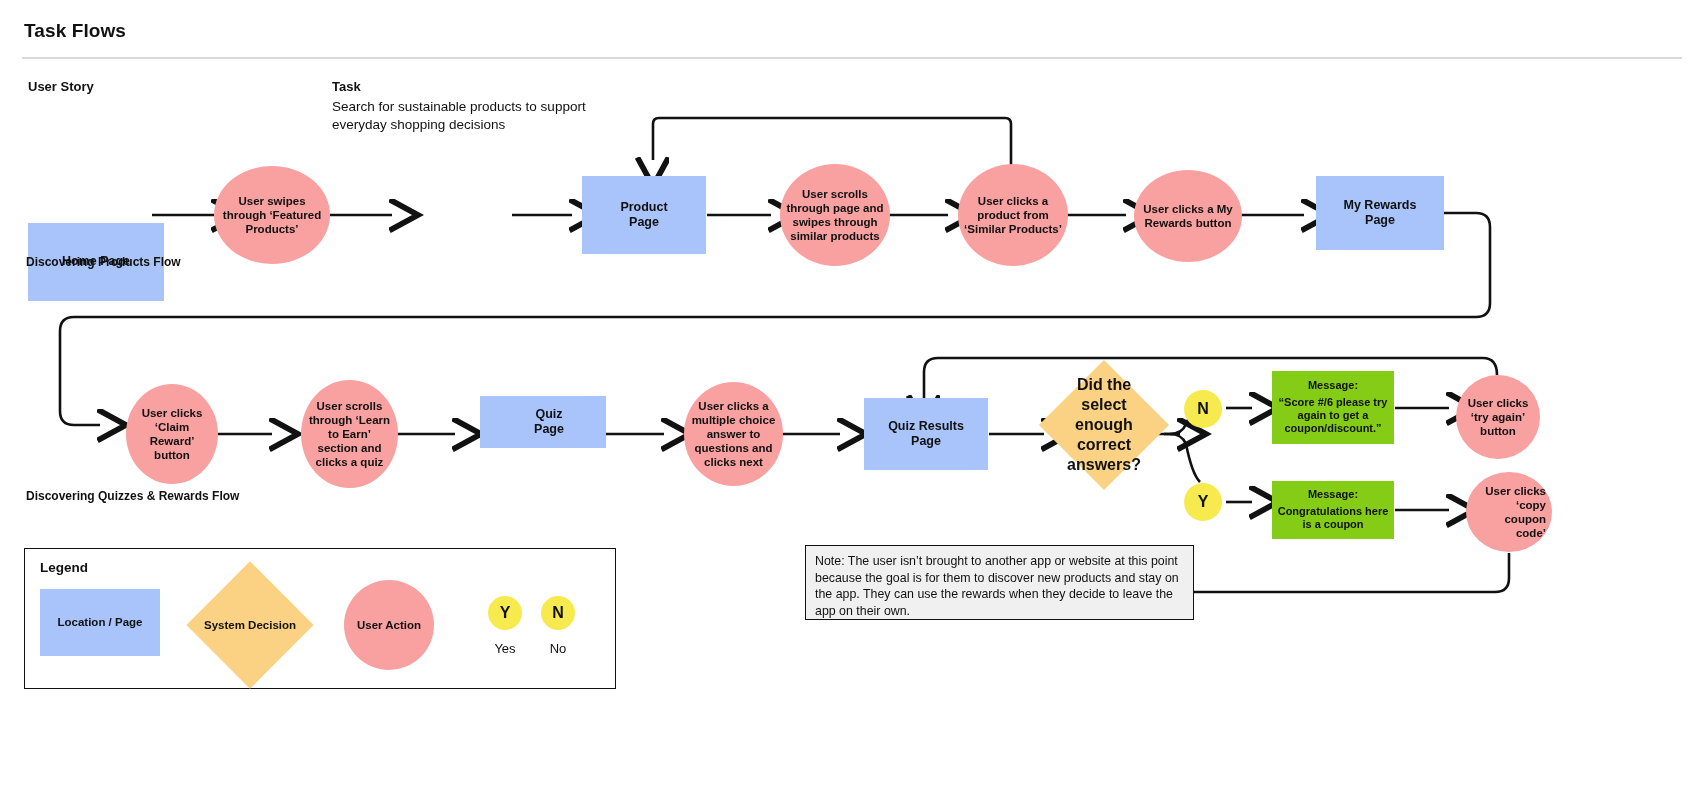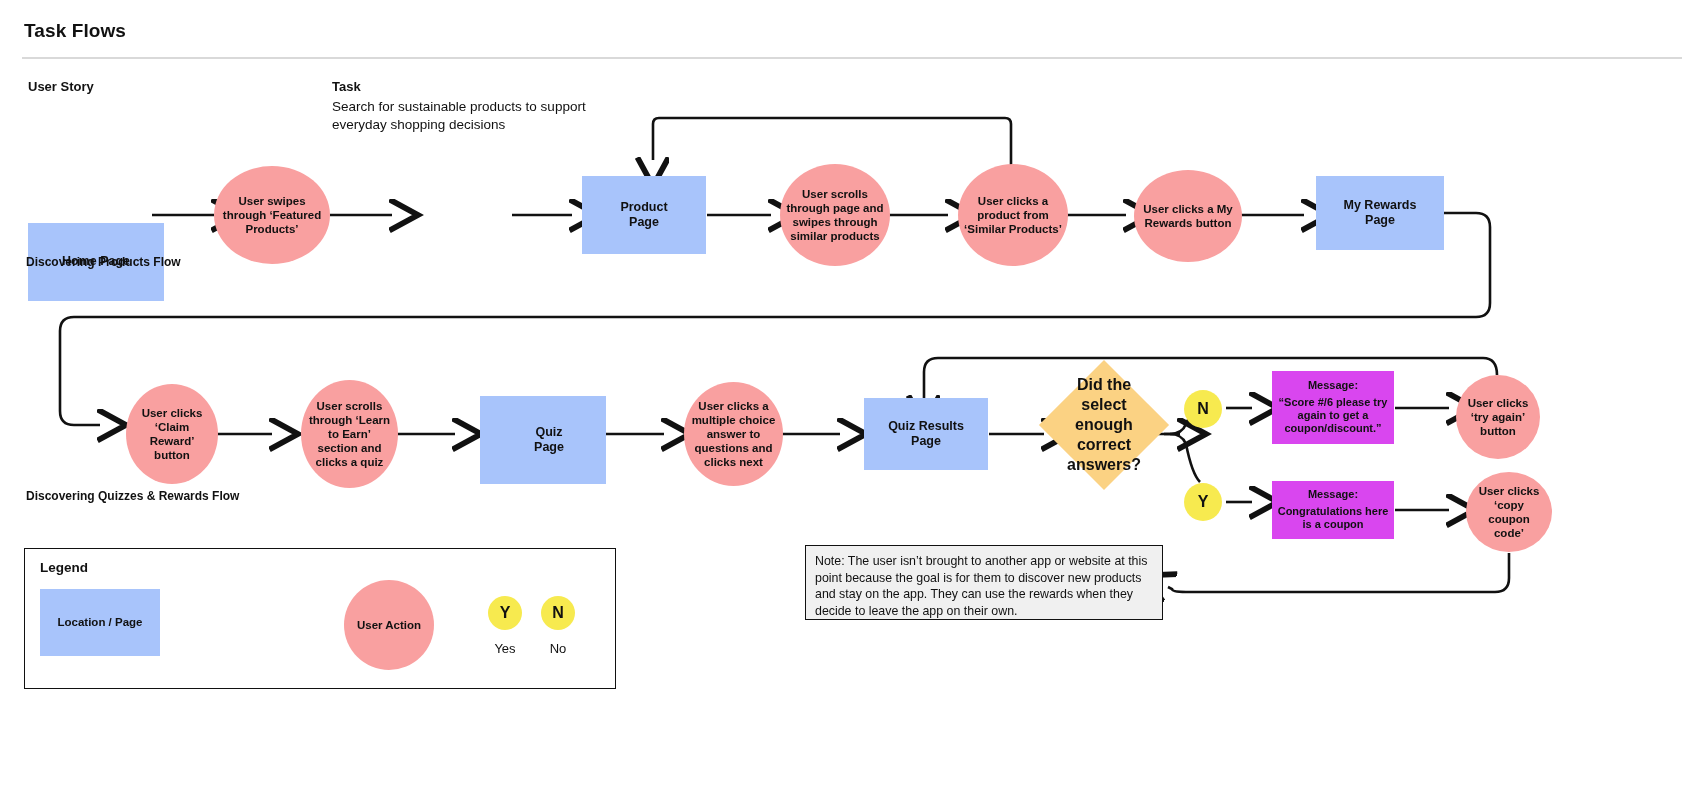--- a/index.html
+++ b/index.html
@@ -21,32 +21,32 @@
   .rect{background:#a8c4fb;font-size:12.5px;}
   .circle{background:#f9a0a0;border-radius:50%;font-size:11.5px;padding:6px;}
   .diamond-wrap{position:absolute;}
   .diamond{width:100%;height:100%;background:#fbd283;
            transform:rotate(45deg);position:absolute;left:0;top:0;}
   .diamond-label{position:absolute;inset:0;display:flex;align-items:center;
                  justify-content:center;text-align:center;font-size:16px;
                  font-weight:700;line-height:1.25;}
   .yn{background:#f7ea4f;border-radius:50%;display:flex;align-items:center;
       justify-content:center;font-size:16px;font-weight:700;}
-  .msg{background:#d946ef;display:flex;flex-direction:column;align-items:center;
+  .msg{background:#84cc16;display:flex;flex-direction:column;align-items:center;
        justify-content:center;text-align:center;font-size:11px;font-weight:700;
        line-height:1.22;padding:4px;}
   .msg .m-t{margin-bottom:3px;}
 
   .flow-label{font-size:12px;font-weight:700;}
 
   .legend{left:24px;top:548px;width:592px;height:141px;border:1.6px solid #111;background:#fff;}
   .legend-title{left:40px;top:560px;font-size:13.5px;font-weight:700;}
   .lg-caption{font-size:13px;font-weight:400;text-align:center;}
 
-  .note{left:805px;top:545px;width:358px;height:75px;border:1.7px solid #111;
+  .note{left:805px;top:545px;width:389px;height:75px;border:1.7px solid #111;
         background:#f0f0f0;padding:7px 9px;font-size:12.4px;line-height:1.33;
         font-weight:400;box-sizing:border-box;}
 </style>
 </head>
 <body>
 
 <div id="canvas">
 
   <div class="abs page-title">Task Flows</div>
   <div class="abs divider"></div>
@@ -115,21 +115,21 @@
 
   <div class="abs node rect" style="left:1316px;top:176px;width:128px;height:74px;white-space:pre-line;">My Rewards
 Page</div>
 
   <div class="abs flow-label" style="left:26px;top:255px;">Discovering Products Flow</div>
 
   <div class="abs node circle" style="left:126px;top:384px;width:92px;height:100px;">User clicks ‘Claim Reward’ button</div>
 
   <div class="abs node circle" style="left:301px;top:380px;width:97px;height:108px;">User scrolls through ‘Learn to Earn’ section and clicks a quiz</div>
 
-  <div class="abs node rect" style="left:480px;top:396px;width:126px;height:88px;white-space:pre-line;padding-left:12px;">Quiz
+  <div class="abs node rect" style="left:480px;top:396px;width:126px;height:52px;white-space:pre-line;padding-left:12px;">Quiz
 Page</div>
 
   <div class="abs node circle" style="left:684px;top:382px;width:99px;height:104px;">User clicks a multiple choice answer to questions and clicks next</div>
 
   <div class="abs node rect" style="left:864px;top:398px;width:124px;height:72px;white-space:pre-line;">Quiz Results
 Page</div>
 
   <div class="diamond-wrap" style="left:1058px;top:379px;width:92px;height:92px;">
     <div class="diamond"></div>
     <div class="diamond-label" style="padding:0 2px;">Did the select enough correct answers?</div>
@@ -144,31 +144,35 @@
     <span>“Score #/6 please try again to get a coupon/discount.”</span>
   </div>
 
   <div class="abs msg" style="left:1272px;top:481px;width:122px;height:58px;">
     <span class="m-t">Message:</span>
     <span>Congratulations here is a coupon</span>
   </div>
 
   <div class="abs node circle" style="left:1456px;top:375px;width:84px;height:84px;">User clicks ‘try again’ button</div>
 
-  <div class="abs node circle" style="left:1466px;top:472px;width:86px;height:80px;">User clicks ‘copy coupon code’</div>
+  <div class="abs node circle" style="left:1466px;top:472px;width:86px;height:80px;text-align:right;">User clicks ‘copy coupon code’</div>
 
   <div class="abs flow-label" style="left:26px;top:489px;">Discovering Quizzes &amp; Rewards Flow</div>
 
   <div class="abs note">Note: The user isn’t brought to another app or website at this point because the goal is for them to discover new products and stay on the app. They can use the rewards when they decide to leave the app on their own.</div>
 
   <div class="abs legend"></div>
   <div class="abs legend-title">Legend</div>
 
   <div class="abs node rect" style="left:40px;top:589px;width:120px;height:67px;font-size:11.5px;">Location / Page</div>
 
+  <div class="diamond-wrap" style="left:205px;top:580px;width:90px;height:90px;">
+    <div class="diamond"></div>
+    <div class="diamond-label" style="font-size:11.5px;white-space:nowrap;">System Decision</div>
+  </div>
 
   <div class="abs node circle" style="left:344px;top:580px;width:90px;height:90px;font-size:11.5px;">User Action</div>
 
   <div class="abs yn" style="left:488px;top:596px;width:34px;height:34px;">Y</div>
   <div class="abs yn" style="left:541px;top:596px;width:34px;height:34px;">N</div>
   <div class="abs lg-caption" style="left:488px;top:641px;width:34px;">Yes</div>
   <div class="abs lg-caption" style="left:541px;top:641px;width:34px;">No</div>
 
 </div>
 

